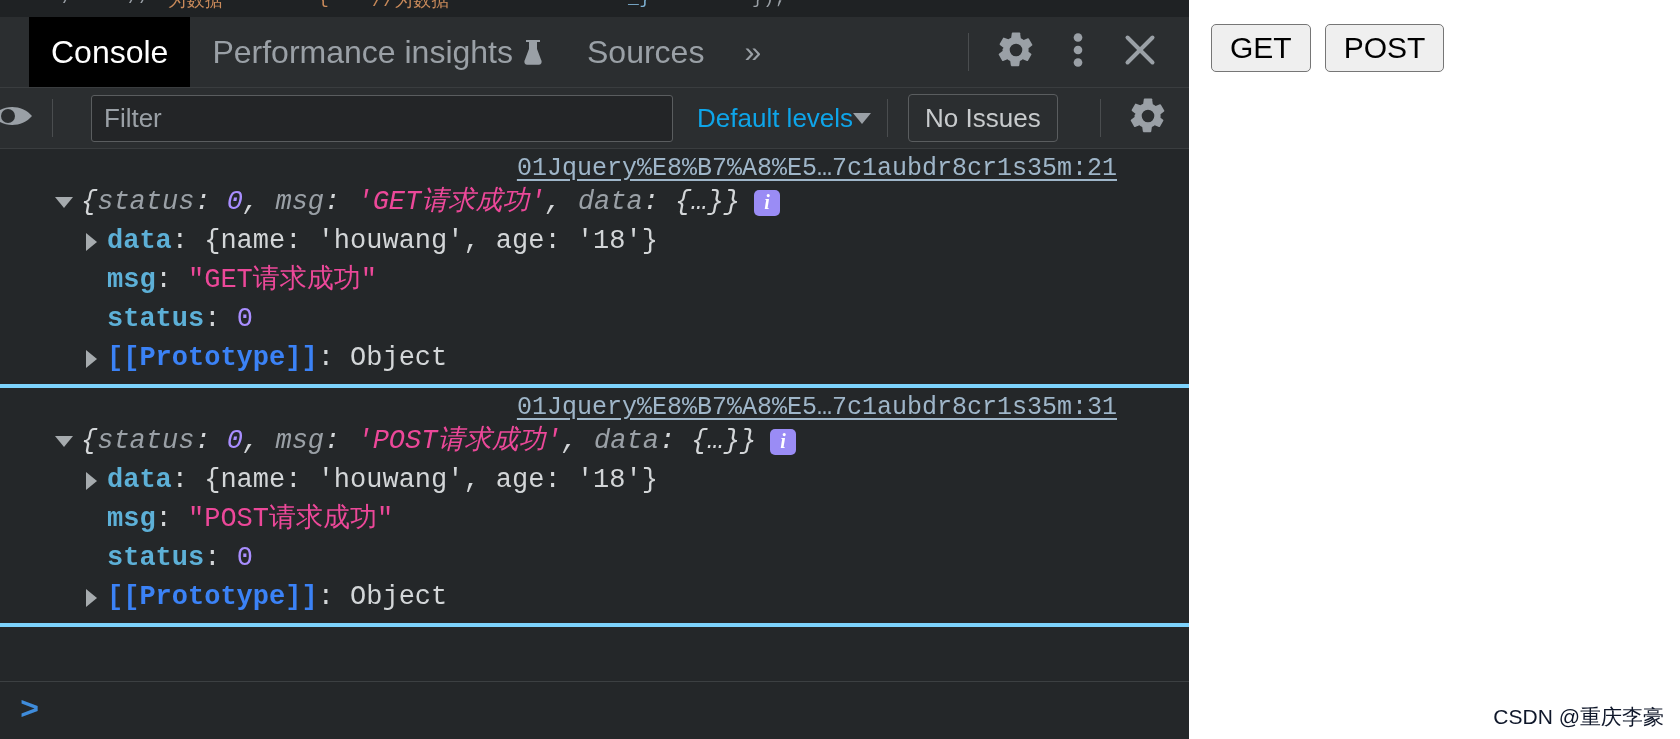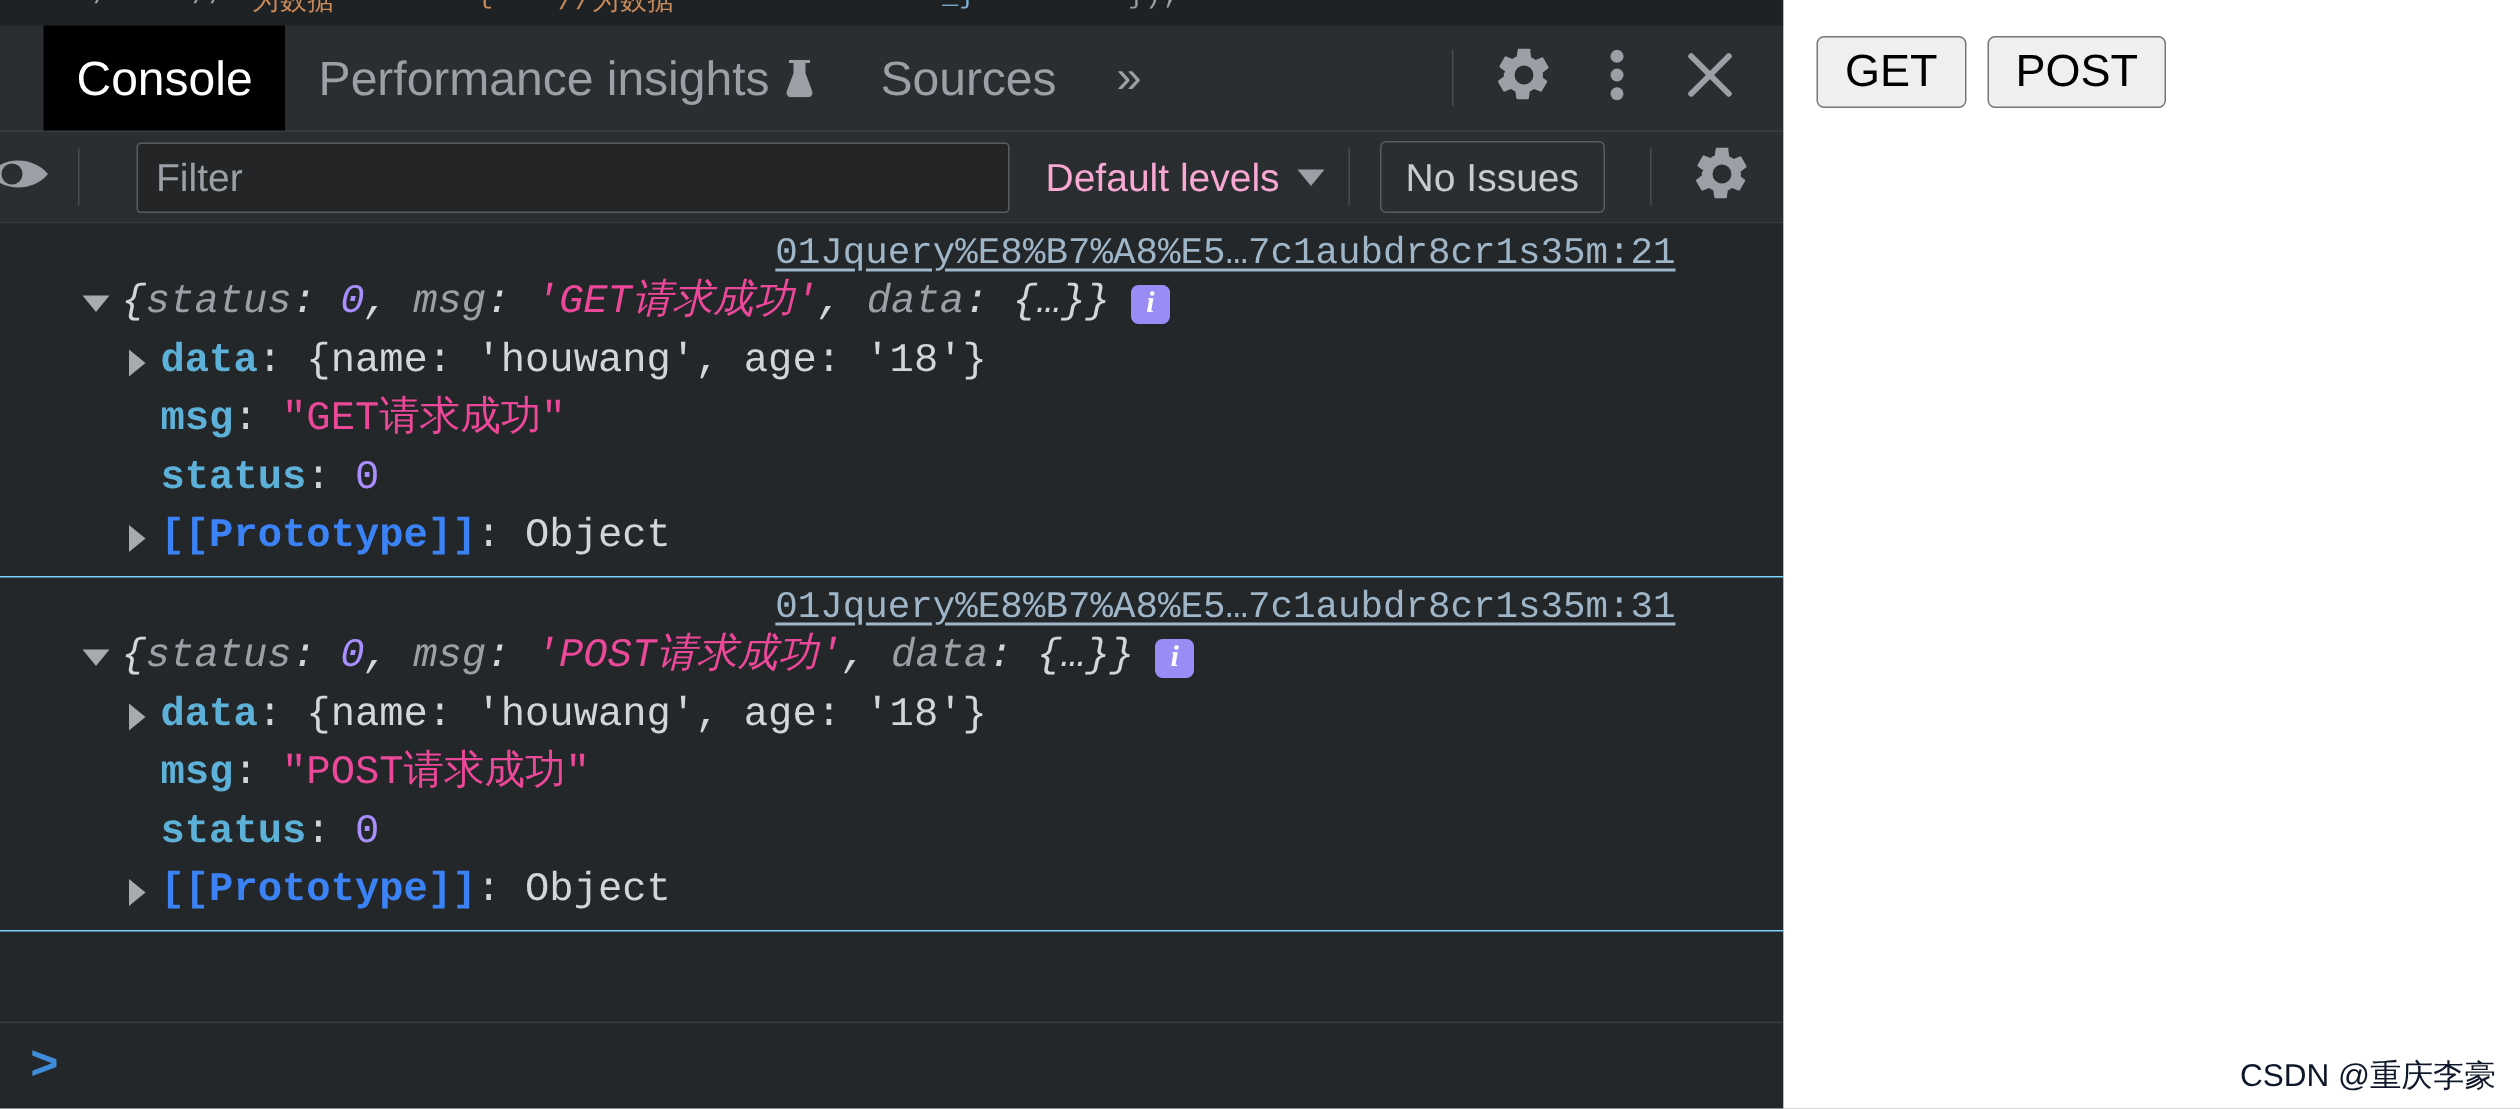--- a/index.html
+++ b/index.html
@@ -136,25 +136,25 @@
     color: #c8cbcd;
     font-size: 26px;
     font-family: "Liberation Sans", sans-serif;
     padding: 0 12px;
     outline: none;
   }
   .filter-input::placeholder { color: #9aa0a6; opacity: 1; }
 
   .levels {
     margin-left: 24px;
-    color: #f9a8d4;
+    color: #0ea5e9;
     font-size: 26px;
     display: flex;
     align-items: center;
-    gap: 12px;
+    gap: 0;
     cursor: pointer;
     white-space: nowrap;
     text-align: right;
   }
   .caret-down {
     width: 0; height: 0;
     border-left: 9px solid transparent;
     border-right: 9px solid transparent;
     border-top: 11px solid #9aa0a6;
   }
@@ -180,21 +180,21 @@
   
   .console-body {
     flex: 1;
     background: #242729;
     overflow: hidden;
     position: relative;
   }
 
   .log-group {
     position: relative;
-    border-bottom: 1px solid #7dd3fc;
+    border-bottom: 4px solid #7dd3fc;
     padding: 0;
   }
 
   .src-link-row {
     height: 34px;
     display: flex;
     justify-content: flex-end;
     padding-right: 72px;
     align-items: flex-end;
   }

